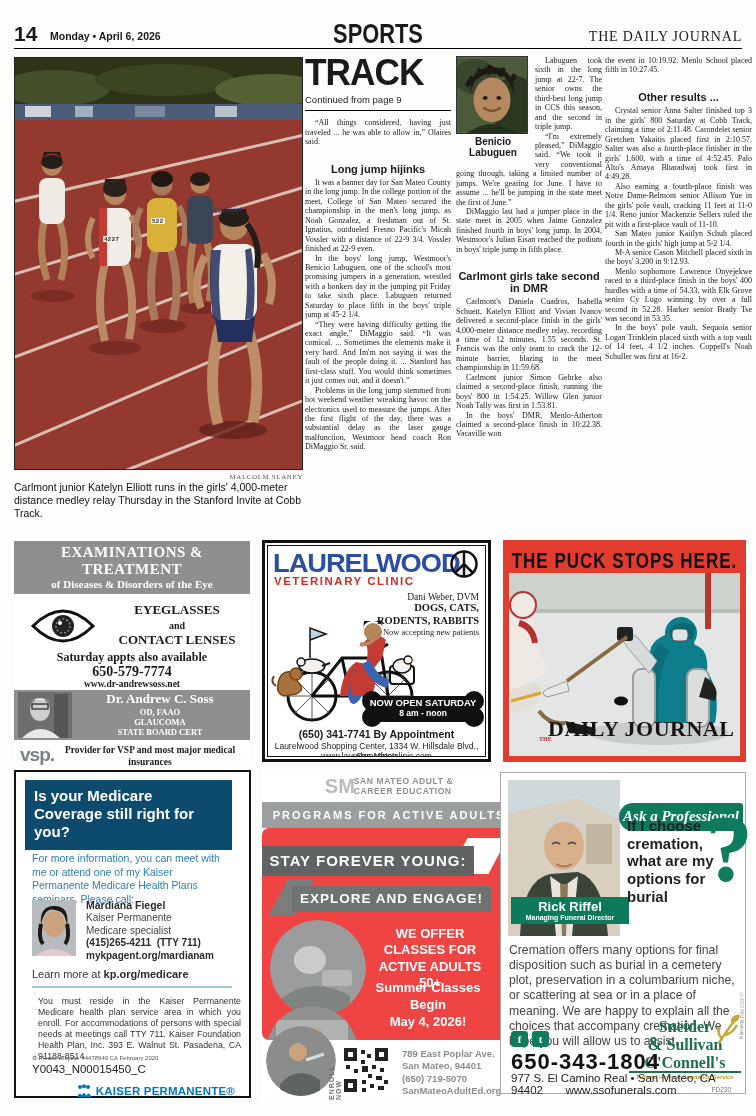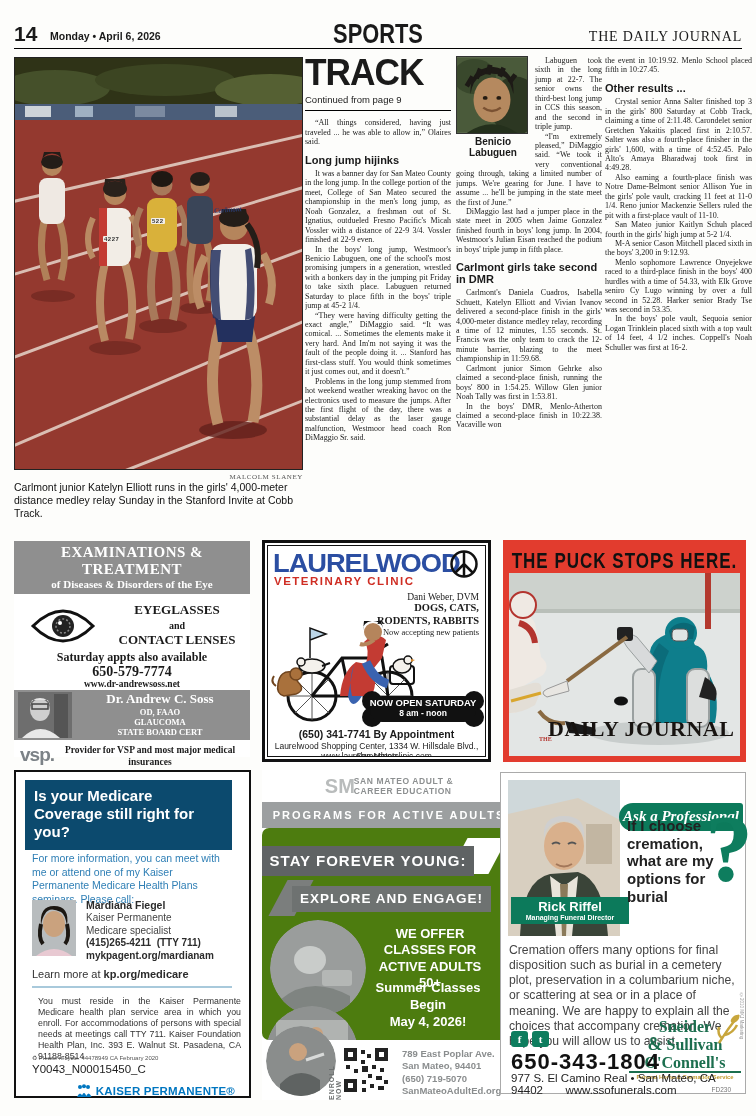--- a/index.html
+++ b/index.html
@@ -19,21 +19,21 @@
   .jersey-script { position:absolute; color:#2c3d72; font:italic bold 7px "Liberation Serif", serif; transform:rotate(-4deg); }
   .photo-credit { position:absolute; left:14px; top:473px; width:289px; text-align:right; font:7px "Liberation Serif", serif; letter-spacing:.6px; color:#555; }
   .photo-caption { position:absolute; left:14px; top:481px; width:289px; font:10.5px/1.25 "Liberation Sans", sans-serif; color:#111; }
 
   
   .col { position:absolute; top:56px; width:146px; height:482px; overflow:hidden; text-align:justify; font:8px/1.18 "Liberation Serif", serif; }
   .col p { text-indent:10px; }
   .headline { font:900 36px/0.95 "Liberation Sans", sans-serif; letter-spacing:-1px; transform:scaleX(.98); transform-origin:left; text-align:left; }
   .continued { font:9.5px "Liberation Sans", sans-serif; margin:4px 0 5px; text-align:left; }
   .hl-rule { border-bottom:1px solid #000; margin-bottom:7px; }
-  .subhead { font:bold 11px/1.05 "Liberation Sans", sans-serif; text-align:left; margin:8px 0 3px; }
+  .subhead { font:bold 11px/1.05 "Liberation Sans", sans-serif; text-align:center; margin:17px 0 3px; }
   .headshot-wrap { float:left; width:74px; margin:0 5px 2px 0; }
   .headshot { width:72px; height:78px; border:1px solid #333; display:block; }
   .headshot-cap { font:bold 10px/1.1 "Liberation Sans", sans-serif; text-align:center; margin-top:2px; }
 
   
   .ad { position:absolute; background:#fff; }
 
   
   .ad-eye { left:14px; top:541px; width:236px; height:216px; }
   .eye-hdr { background:#8f8f8f; color:#fff; text-align:center; padding:3px 0 4px; }
@@ -95,21 +95,21 @@
   .kp-code { position:absolute; left:16px; top:291px; font:11.5px "Liberation Sans", sans-serif; color:#222; }
   .kp-logo { position:absolute; right:14px; top:312px; display:flex; align-items:center; gap:4px; color:#0076c0; font:bold 11.5px "Liberation Sans", sans-serif; letter-spacing:.2px; }
 
   
   .ad-sm { left:262px; top:770px; width:254px; height:330px; overflow:hidden; }
   .sm-top { position:relative; height:32px; display:flex; align-items:center; justify-content:center; gap:6px; }
   .sm-glyph { font:900 20px "Liberation Sans", sans-serif; color:#b9bcbc; }
   .sm-glyph .m { color:#8d9091; margin-left:-7px; }
   .sm-org { font:bold 8.5px/1.2 "Liberation Sans", sans-serif; color:#8d9091; letter-spacing:.6px; }
   .sm-band { height:26px; background:#9c9fa0; color:#fff; text-align:center; font:bold 11px/26px "Liberation Sans", sans-serif; letter-spacing:2px; }
-  .sm-dark { position:relative; height:212px; background:#4d7c0f;border-radius:7px; }
+  .sm-dark { position:relative; height:212px; background:#ef4444;border-radius:7px; }
   .sm-stripe1 { position:absolute; left:0; top:18px; width:212px; height:30px; background:#5f6364; color:#fff; text-align:center; font:bold 15px/30px "Liberation Sans", sans-serif; letter-spacing:1px; }
   .sm-slash1 { position:absolute; left:196px; top:10px; width:40px; height:36px; background:#fff; transform:skewX(-28deg); }
   .sm-stripe2 { position:absolute; left:30px; top:58px; width:199px; height:26px; background:#6e7271; color:#fff; text-align:center; font:bold 13.5px/26px "Liberation Sans", sans-serif; letter-spacing:1px; }
   .sm-slash2 { position:absolute; left:16px; top:52px; width:26px; height:36px; background:#7b7e7d; transform:skewX(-28deg); }
   .sm-circ { position:absolute; border-radius:50%; overflow:hidden; border:0; }
   .sm-offer { position:absolute; left:110px; top:98px; width:116px; text-align:center; color:#fff; font:bold 13px/1.25 "Liberation Sans", sans-serif; }
   .sm-summer { position:absolute; left:104px; top:152px; width:124px; text-align:center; color:#fff; font:bold 13px/1.3 "Liberation Sans", sans-serif; }
   .sm-bottom { position:relative; height:60px; background:#fff; }
   .sm-enroll { position:absolute; left:66px; top:6px; writing-mode:vertical-rl; transform:rotate(180deg); font:bold 7px "Liberation Sans", sans-serif; color:#6d7070; letter-spacing:1px; }
   .sm-qr { position:absolute; left:80px; top:6px; }
@@ -214,21 +214,21 @@
       <path d="M205 162 a15 15 0 0 1 28 0 l-2 -11 h-24 z" fill="#241d18"></path>
       <ellipse cx="219" cy="160" rx="15" ry="9" fill="#241d18"></ellipse>
       <path d="M232 166 q14 18 10 44" stroke="#241d18" stroke-width="6" fill="none"></path>
     </g>
   </svg>
   <span class="jersey-script" style="left:199px; top:148px;">Carlmont</span>
   <span class="bib" style="left:88px; top:178px;">4227</span>
   <span class="bib" style="left:136px; top:160px;">522</span>
 </div>
 <div class="photo-credit">MALCOLM SLANEY</div>
-<div class="photo-caption">Carlmont junior Katelyn Elliott runs in the girls' 4,000-meter distance medley relay Sunday in the Stanford Invite at Cobb Track.</div>
+<div class="photo-caption">Carlmont junior Katelyn Elliott runs in the girls' 4,000-meter distance medley relay Thursday in the Stanford Invite at Cobb Track.</div>
 
 <div class="col" style="left:305px;">
   <div class="headline">TRACK</div>
   <div class="continued">Continued from page 9</div>
   <div class="hl-rule"></div>
   <p>“All things considered, having just traveled ... he was able to allow in,” Olaires said.</p>
   <div class="subhead">Long jump hijinks</div>
   <p>It was a banner day for San Mateo County in the long jump. In the college portion of the meet, College of San Mateo secured the championship in the men's long jump, as Noah Gonzalez, a freshman out of St. Ignatius, outdueled Fresno Pacific's Micah Vossler with a distance of 22-9 3/4. Vossler finished at 22-9 even.</p>
   <p>In the boys' long jump, Westmoor's Benicio Labuguen, one of the school's most promising jumpers in a generation, wrestled with a bonkers day in the jumping pit Friday to take sixth place. Labuguen returned Saturday to place fifth in the boys' triple jump at 45-2 1/4.</p>
   <p>“They were having difficulty getting the exact angle,” DiMaggio said. “It was comical. ... Sometimes the elements make it very hard. And Im'm not saying it was the fault of the people doing it. ... Stanford has first-class stuff. You would think sometimes it just comes out, and it doesn't.”</p>

